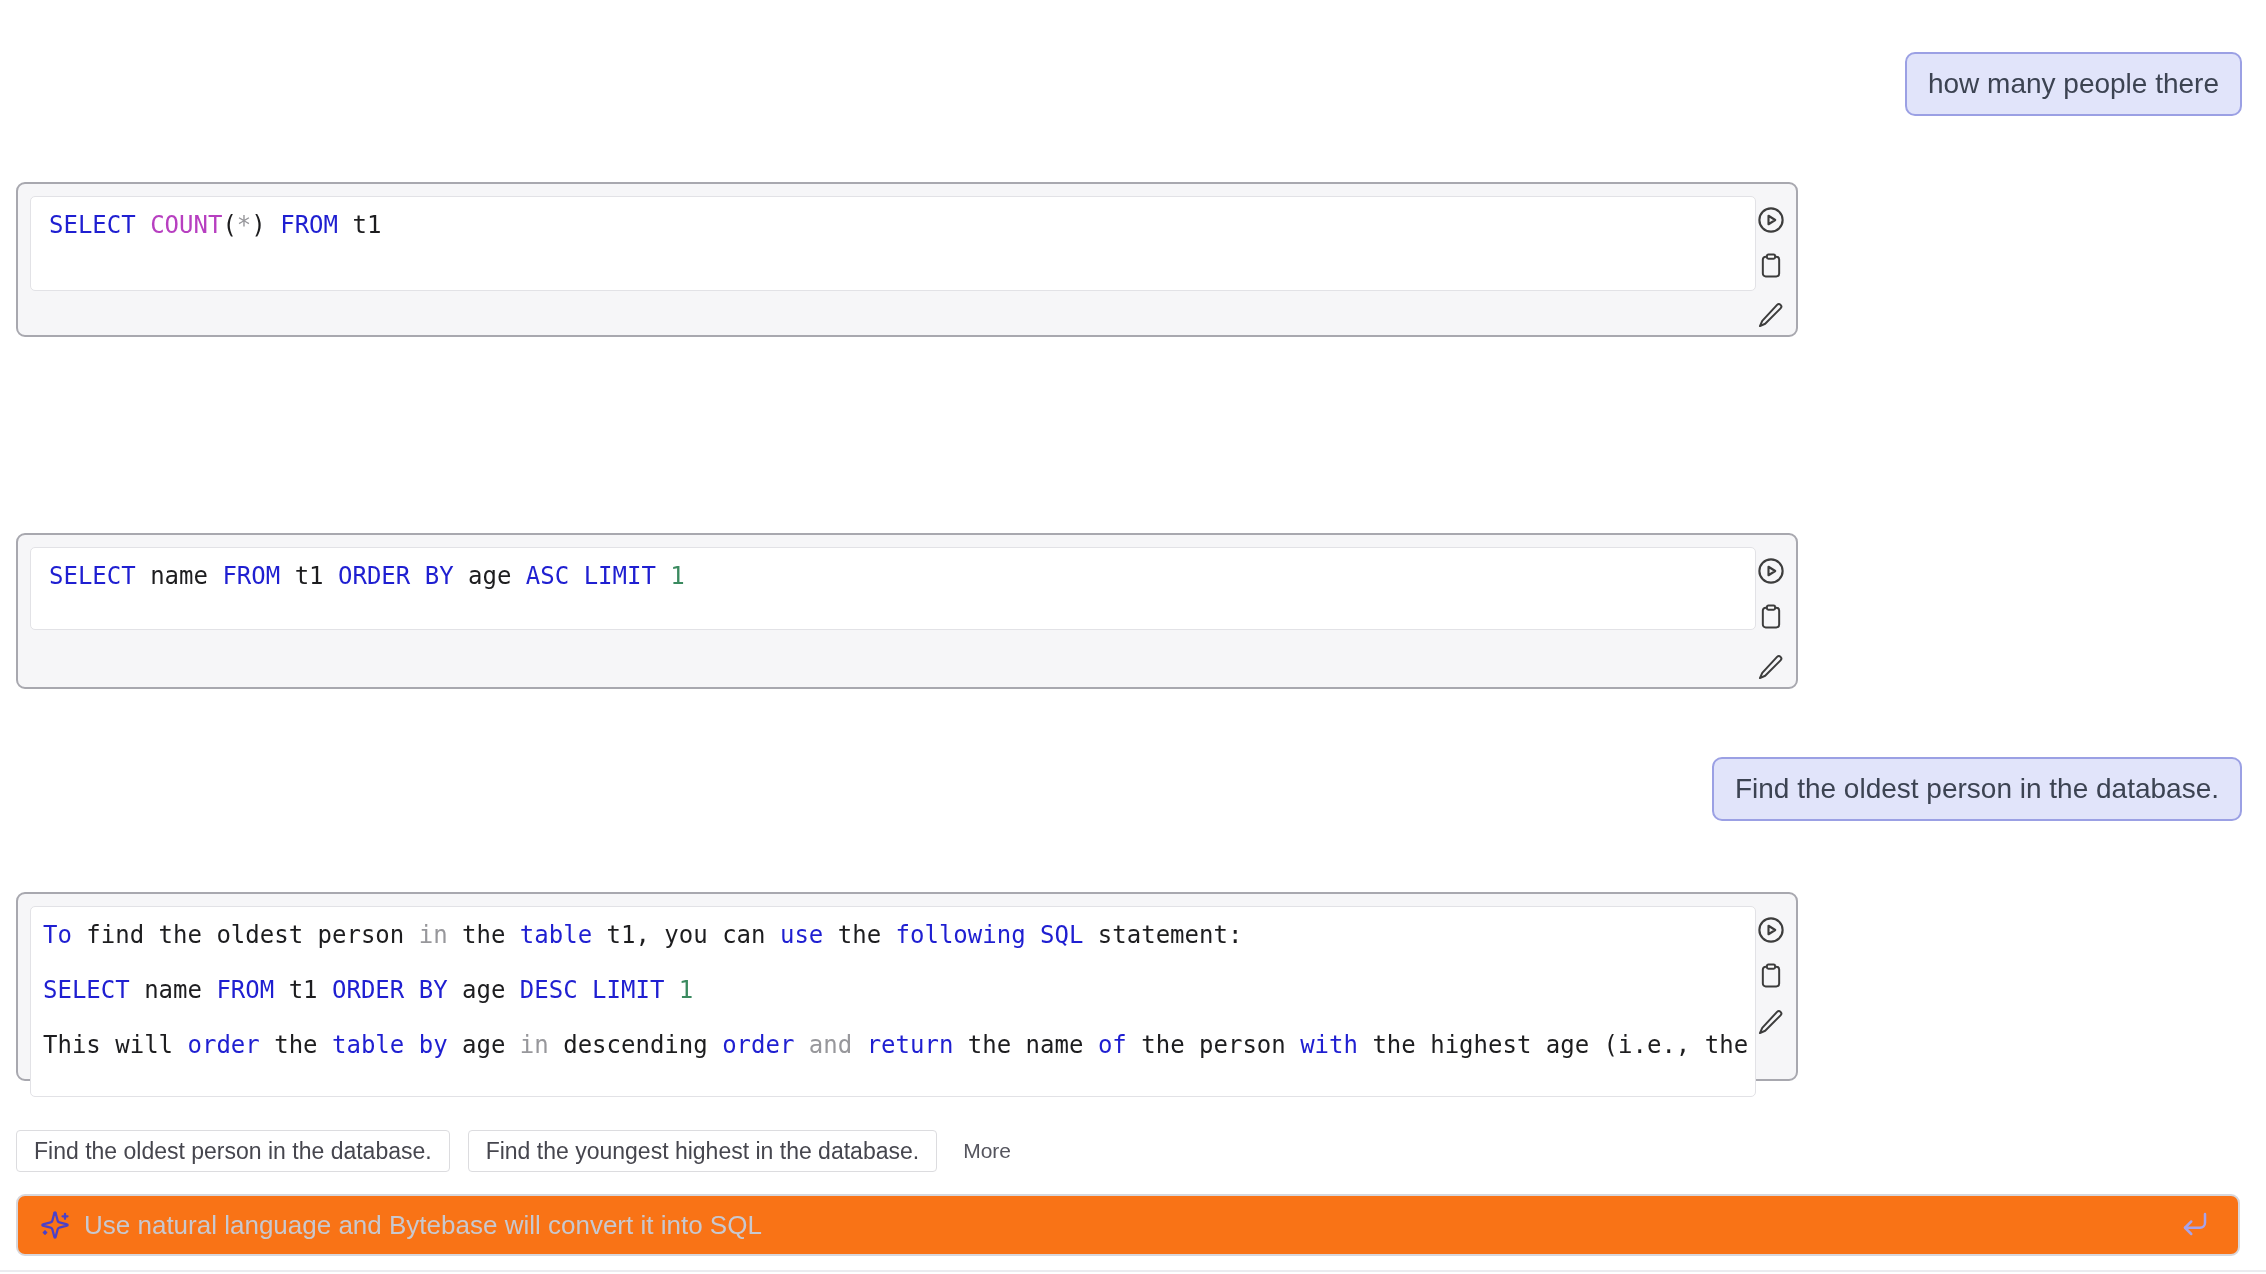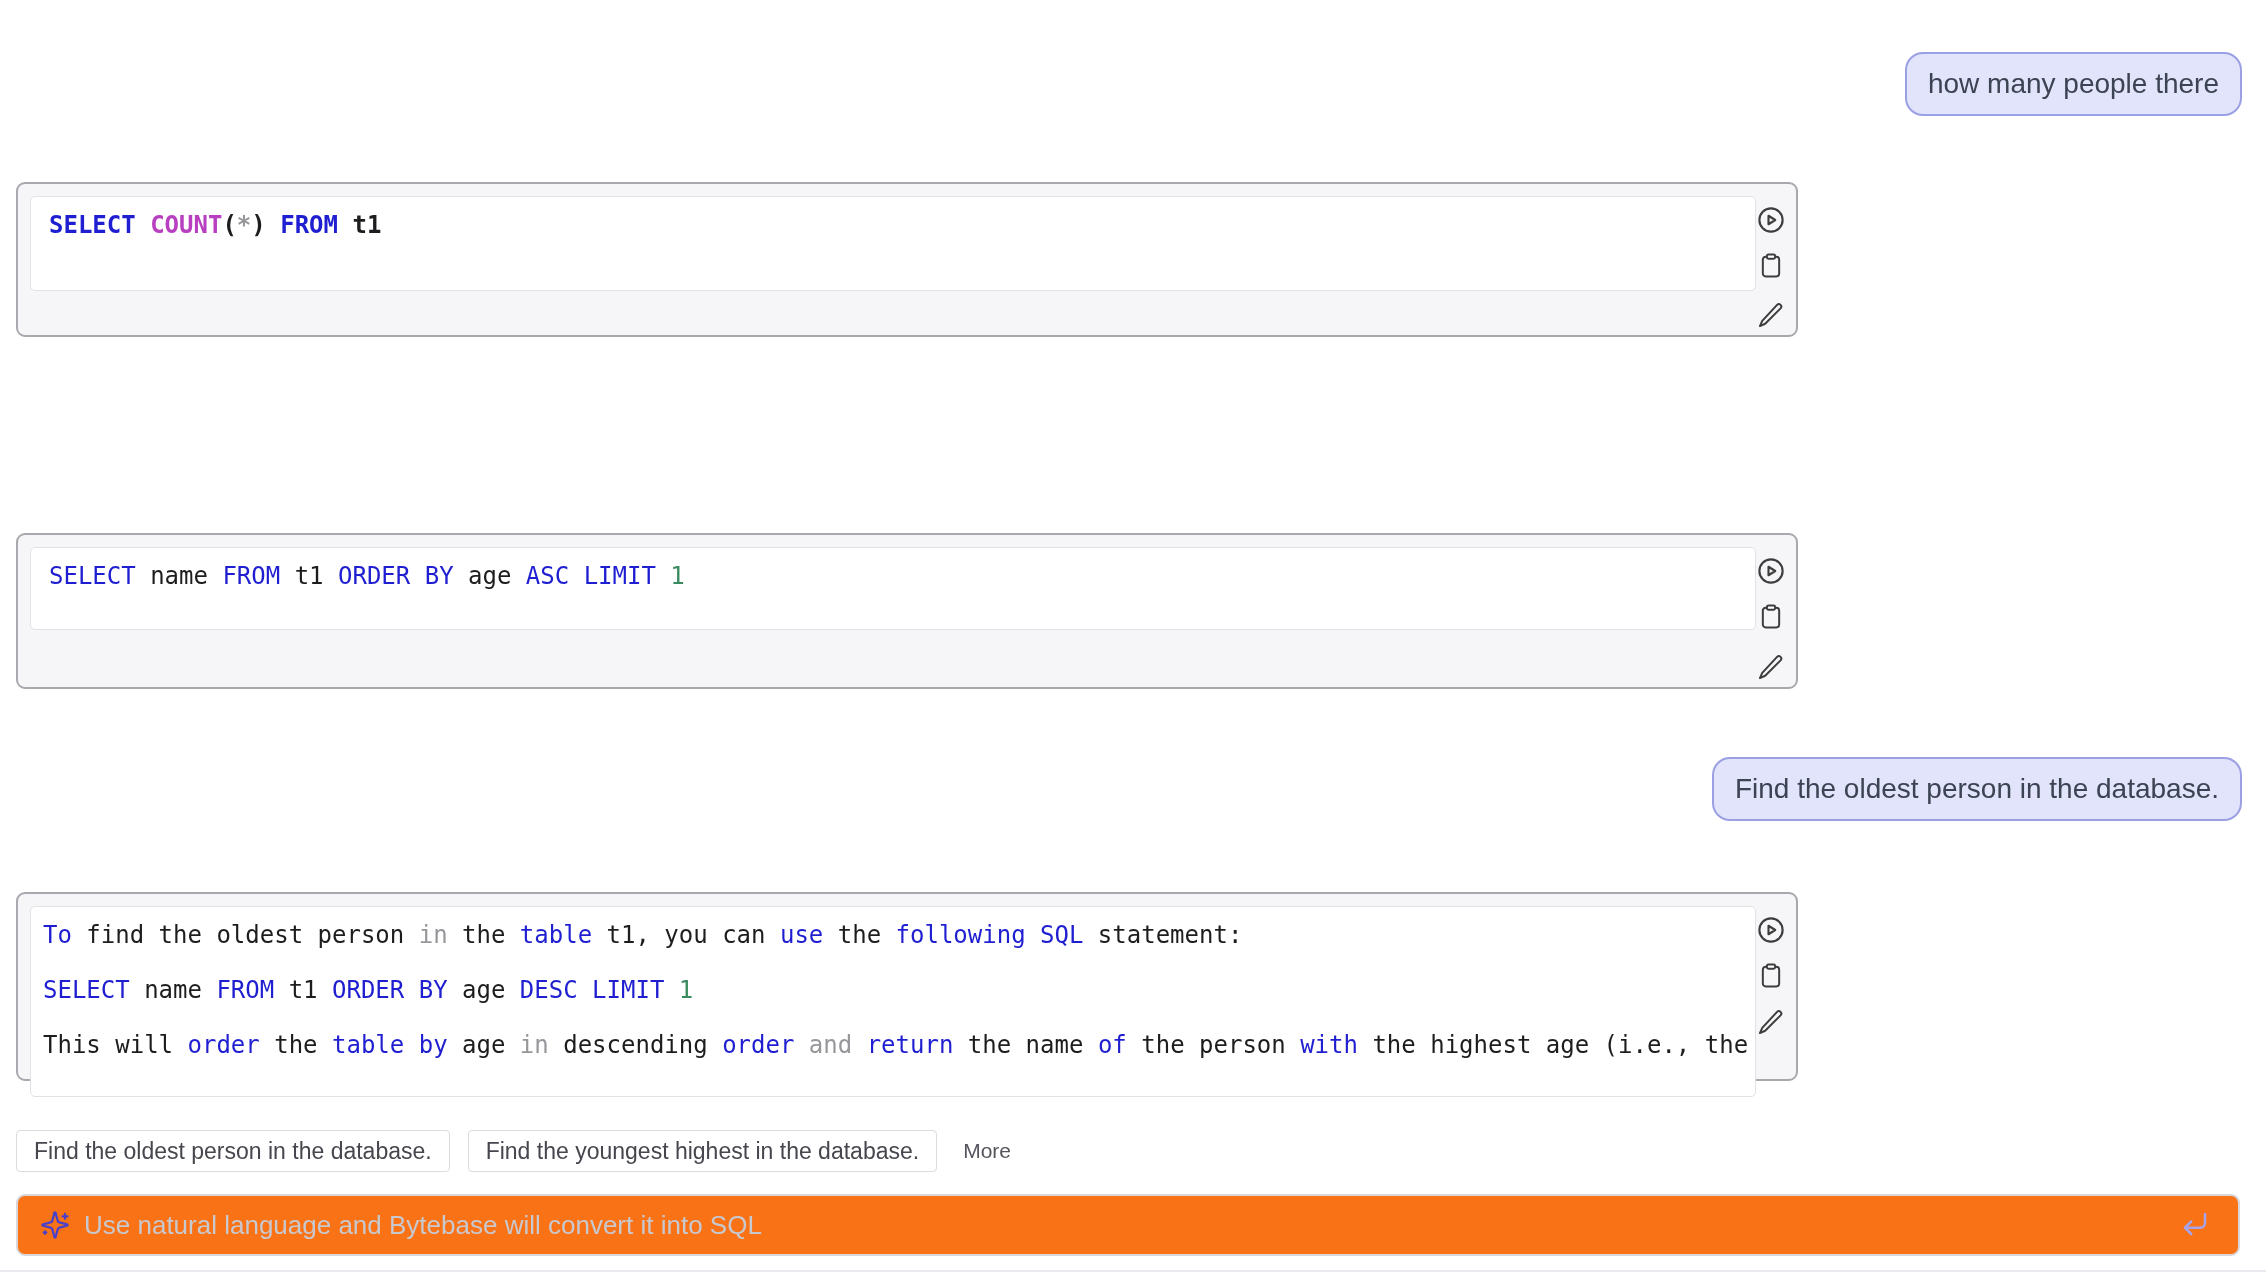--- a/index.html
+++ b/index.html
@@ -21,21 +21,21 @@
   body{font-family:"Liberation Sans", sans-serif;}
   .stage{position:relative;width:2266px;height:1274px;background:#ffffff;overflow:hidden;}
 
   
   .bubble{
     position:absolute;right:24px;height:64px;
     display:flex;align-items:center;
     padding:0 21px;
     background:var(--bubble-bg);
     border:2px solid var(--bubble-border);
-    border-radius:18px;
+    border-radius:10px;
     font-size:28px;color:#3c4352;white-space:nowrap;
   }
 
   
   .resp{
     position:absolute;left:16px;width:1782px;
     background:var(--box-bg);
     border:2px solid var(--box-border);
     border-radius:9px;
   }
@@ -106,21 +106,21 @@
 </head>
 <body>
 
 <div class="stage">
 
   <div class="bubble" style="top:52px;">
     <span>how many people there</span>
   </div>
 
   <div class="resp" style="top:182px;height:155px;">
-    <div class="inner" style="height:95px;font-weight:bold;">
+    <div class="inner" style="height:95px;">
       <div class="code-line"><span class="tok-kw">SELECT </span><span class="tok-fn">COUNT</span><span class="tok-plain">(</span><span class="tok-gray">*</span><span class="tok-plain">) </span><span class="tok-kw">FROM</span><span class="tok-plain"> t1</span></div>
     </div>
     <button class="icon-btn" style="top:21px;">
       <span>
         <svg width="30" height="30" viewBox="0 0 24 24" fill="none" stroke="var(--icon-stroke)" stroke-width="1.7" stroke-linejoin="round" stroke-linecap="round">
             <circle cx="12" cy="12" r="9.3"></circle>
             <path d="M10 8.6 L15.4 12 L10 15.4 Z"></path>
           </svg>
       </span>
     </button>

